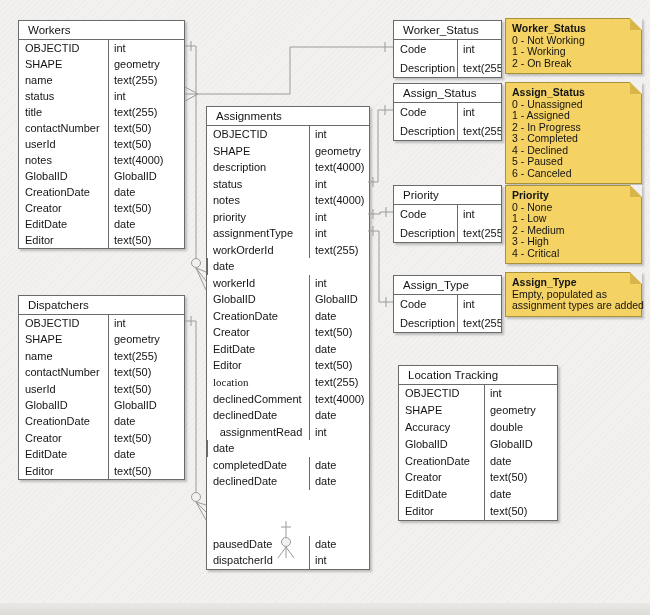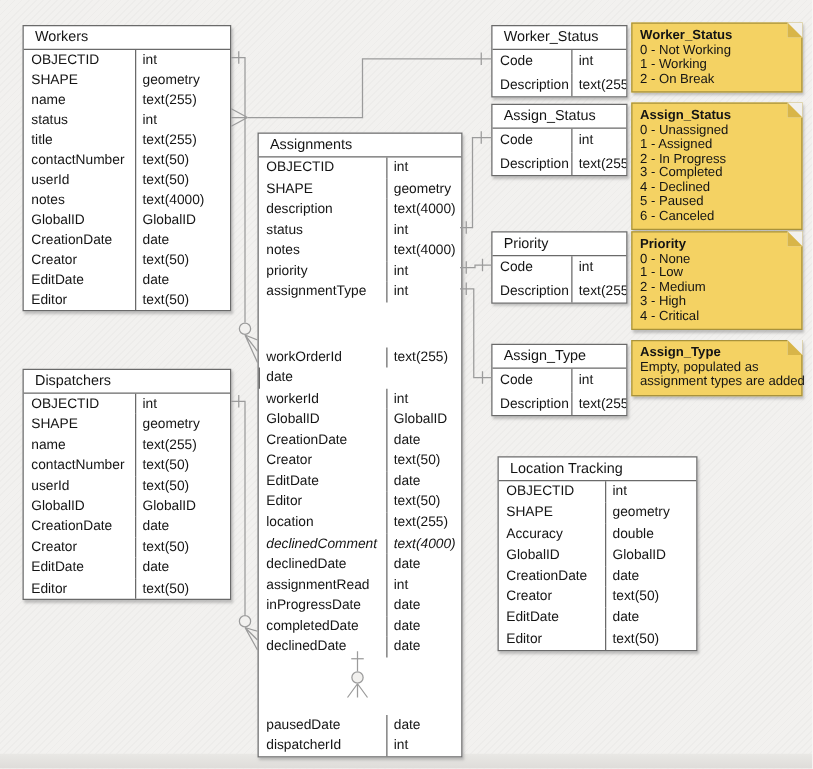--- a/index.html
+++ b/index.html
@@ -211,21 +211,21 @@
         <span class="er-type">text(4000)</span>
       </div>
       <div class="er-row" style="height: 16.54px; line-height: 16.54px;">
         <span class="er-field" style="width: 96px;">priority</span>
         <span class="er-type">int</span>
       </div>
       <div class="er-row" style="height: 16.54px; line-height: 16.54px;">
         <span class="er-field" style="width: 96px;">assignmentType</span>
         <span class="er-type">int</span>
       </div>
-      <div class="er-row" style="height: 16.54px; line-height: 16.54px; margin-top: 36px;">
+      <div class="er-row" style="height: 16.54px; line-height: 16.54px;">
         <span class="er-field" style="width: 96px;">workOrderId</span>
         <span class="er-type">text(255)</span>
       </div>
       <div class="er-row" style="height: 16.54px; line-height: 16.54px;">
         <span class="er-type">date</span>
       </div>
       <div class="er-row" style="height: 16.54px; line-height: 16.54px;">
         <span class="er-field" style="width: 96px;">workerId</span>
         <span class="er-type">int</span>
       </div>
@@ -243,37 +243,36 @@
       </div>
       <div class="er-row" style="height: 16.54px; line-height: 16.54px;">
         <span class="er-field" style="width: 96px;">EditDate</span>
         <span class="er-type">date</span>
       </div>
       <div class="er-row" style="height: 16.54px; line-height: 16.54px;">
         <span class="er-field" style="width: 96px;">Editor</span>
         <span class="er-type">text(50)</span>
       </div>
       <div class="er-row" style="height: 16.54px; line-height: 16.54px;">
-        <span class="er-field" style="width: 96px;">location</span>
-        <span class="er-type">text(255)</span>
-      </div>
-      <div class="er-row" style="height: 16.54px; line-height: 16.54px; font-style: italic;">
+        <span class="er-field" style="width: 96px; font-family: Liberation Serif, serif;">location</span>
+        <span class="er-type">text(255)</span>
+      </div>
+      <div class="er-row" style="height: 16.54px; line-height: 16.54px;">
         <span class="er-field" style="width: 96px;">declinedComment</span>
         <span class="er-type">text(4000)</span>
       </div>
       <div class="er-row" style="height: 16.54px; line-height: 16.54px;">
         <span class="er-field" style="width: 96px;">declinedDate</span>
         <span class="er-type">date</span>
       </div>
       <div class="er-row" style="height: 16.54px; line-height: 16.54px;">
-        <span class="er-field" style="width: 96px;">assignmentRead</span>
-        <span class="er-type">int</span>
-      </div>
-      <div class="er-row" style="height: 16.54px; line-height: 16.54px;">
-        <span class="er-field" style="width: 96px;">inProgressDate</span>
+        <span class="er-field" style="width: 96px; text-align: center;">assignmentRead</span>
+        <span class="er-type">int</span>
+      </div>
+      <div class="er-row" style="height: 16.54px; line-height: 16.54px;">
         <span class="er-type">date</span>
       </div>
       <div class="er-row" style="height: 16.54px; line-height: 16.54px;">
         <span class="er-field" style="width: 96px;">completedDate</span>
         <span class="er-type">date</span>
       </div>
       <div class="er-row" style="height: 16.54px; line-height: 16.54px;">
         <span class="er-field" style="width: 96px;">declinedDate</span>
         <span class="er-type">date</span>
       </div>

